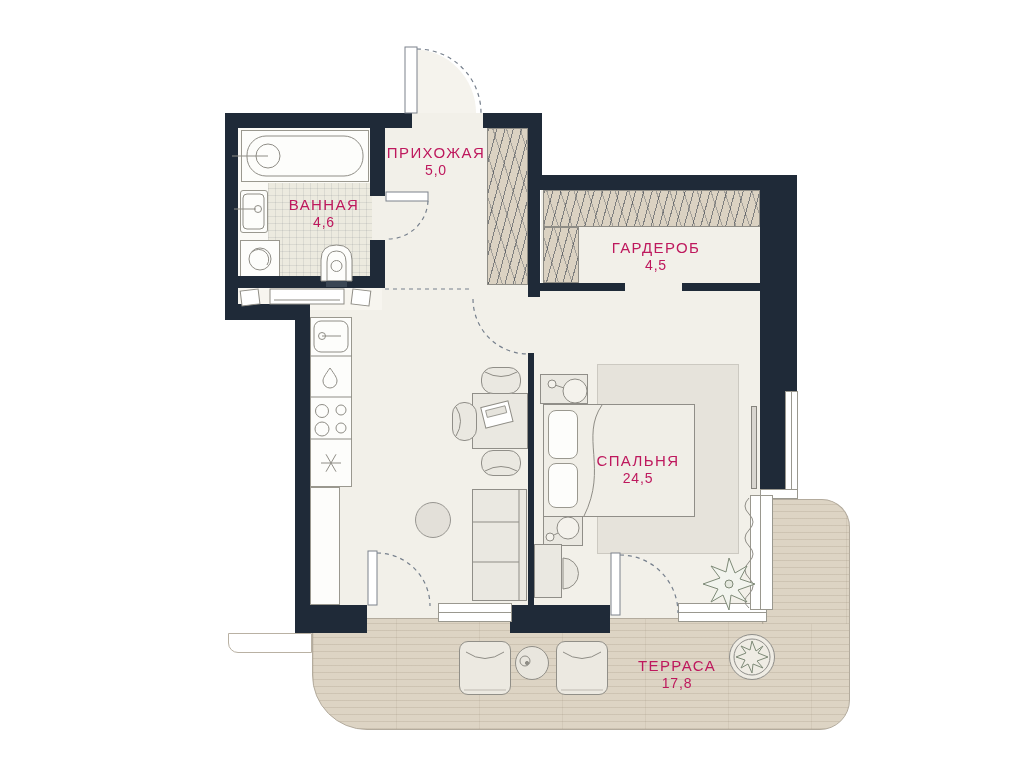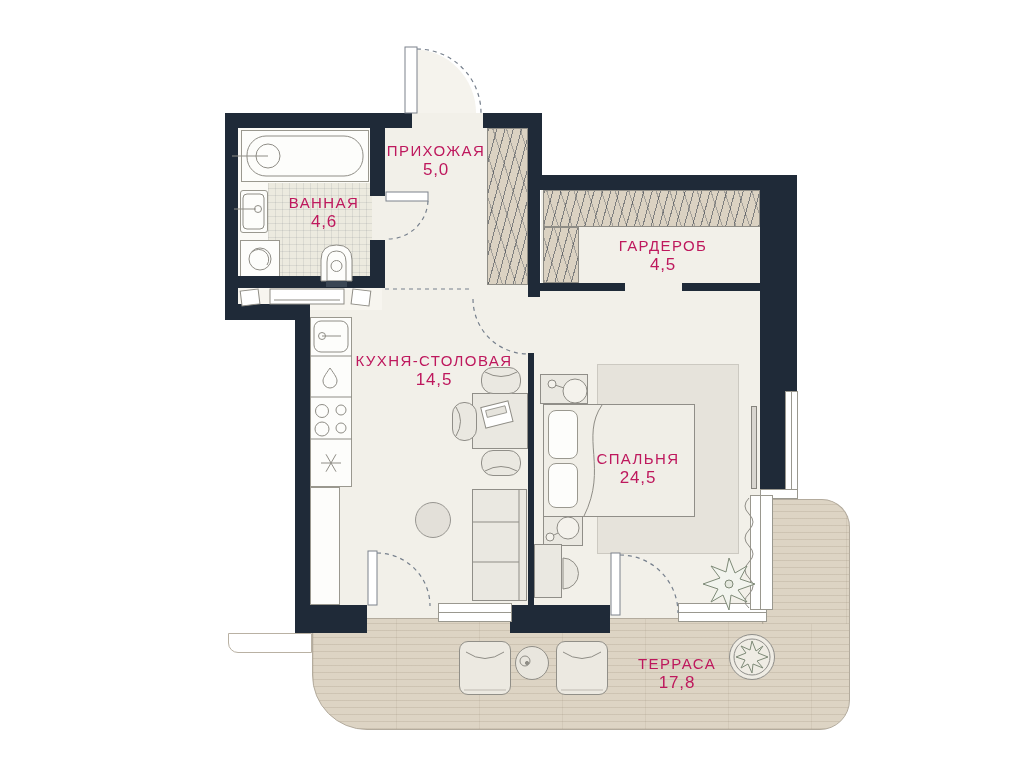--- a/index.html
+++ b/index.html
@@ -17,21 +17,21 @@
     background-image:repeating-linear-gradient(0deg, rgba(125,110,88,.16) 0 1px, transparent 1px 7px),
                      repeating-linear-gradient(90deg, rgba(125,110,88,.10) 0 1px, transparent 1px 83px);}
   .hatch{background-color:#dbd2c2;border:1px solid #8f8d86;
     background-image:repeating-linear-gradient(105deg, rgba(35,45,60,.50) 0 1px, transparent 1px 8px),
                      repeating-linear-gradient(72deg, rgba(35,45,60,.30) 0 1px, transparent 1px 13px);}
   .furn{background:#eae8e1;border:1px solid #908e88;}
   .white-furn{background:#fdfdfb;border:1px solid #9a988f;}
   .win{background:#fff;border:1px solid #9a988f;}
   .lbl{position:absolute;transform:translate(-50%,-50%);text-align:center;color:#be185d;
        font-size:15px;letter-spacing:1.4px;line-height:1.15;white-space:nowrap;z-index:60;}
-  .lbl .area{display:block;font-size:17px;letter-spacing:.8px;margin-top:1px;}
+  .lbl .area{display:block;font-size:14px;letter-spacing:.8px;margin-top:1px;}
   #watermark{position:absolute;left:828px;top:706px;font-size:28px;font-weight:bold;
        color:#e9e6e0;letter-spacing:1px;z-index:70;}
   svg.overlay{position:absolute;left:0;top:0;z-index:50;pointer-events:none;}
   .z1{z-index:1}.z2{z-index:10}.z3{z-index:30}.z4{z-index:40}
 </style>
 </head>
 <body>
 
 <div id="plan">
 
@@ -242,27 +242,23 @@
   </svg>
 
   <div class="lbl" style="left:436px;top:161px;">
     <span>ПРИХОЖАЯ</span>
     <span class="area">5,0</span>
   </div>
   <div class="lbl" style="left:324px;top:213px;">
     <span>ВАННАЯ</span>
     <span class="area">4,6</span>
   </div>
-  <div class="lbl" style="left:656px;top:256px;margin-left:7px;">
+  <div class="lbl" style="left:656px;top:256px;">
     <span>ГАРДЕРОБ</span>
     <span class="area">4,5</span>
-  </div>
-  <div class="lbl" style="left:434px;top:371px;">
-    <span>КУХНЯ-СТОЛОВАЯ</span>
-    <span class="area">14,5</span>
   </div>
   <div class="lbl" style="left:638px;top:469px;">
     <span>СПАЛЬНЯ</span>
     <span class="area">24,5</span>
   </div>
   <div class="lbl" style="left:677px;top:674px;">
     <span>ТЕРРАСА</span>
     <span class="area">17,8</span>
   </div>
 

